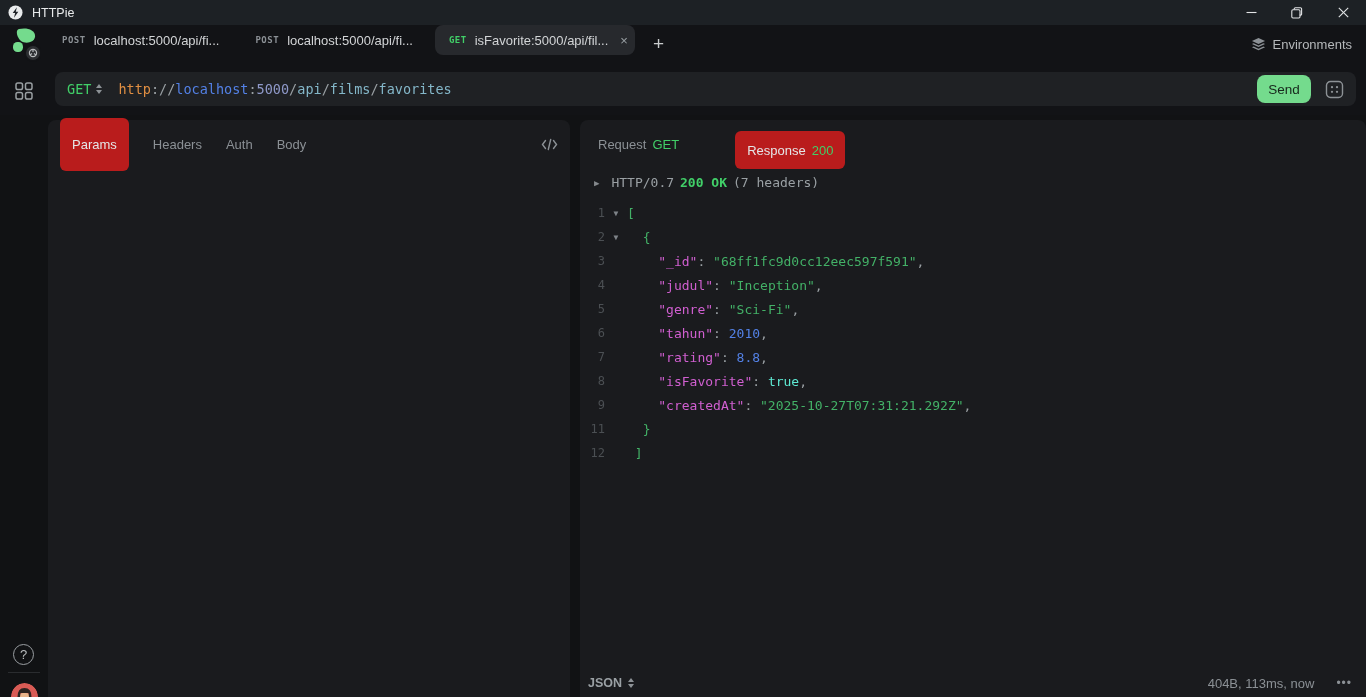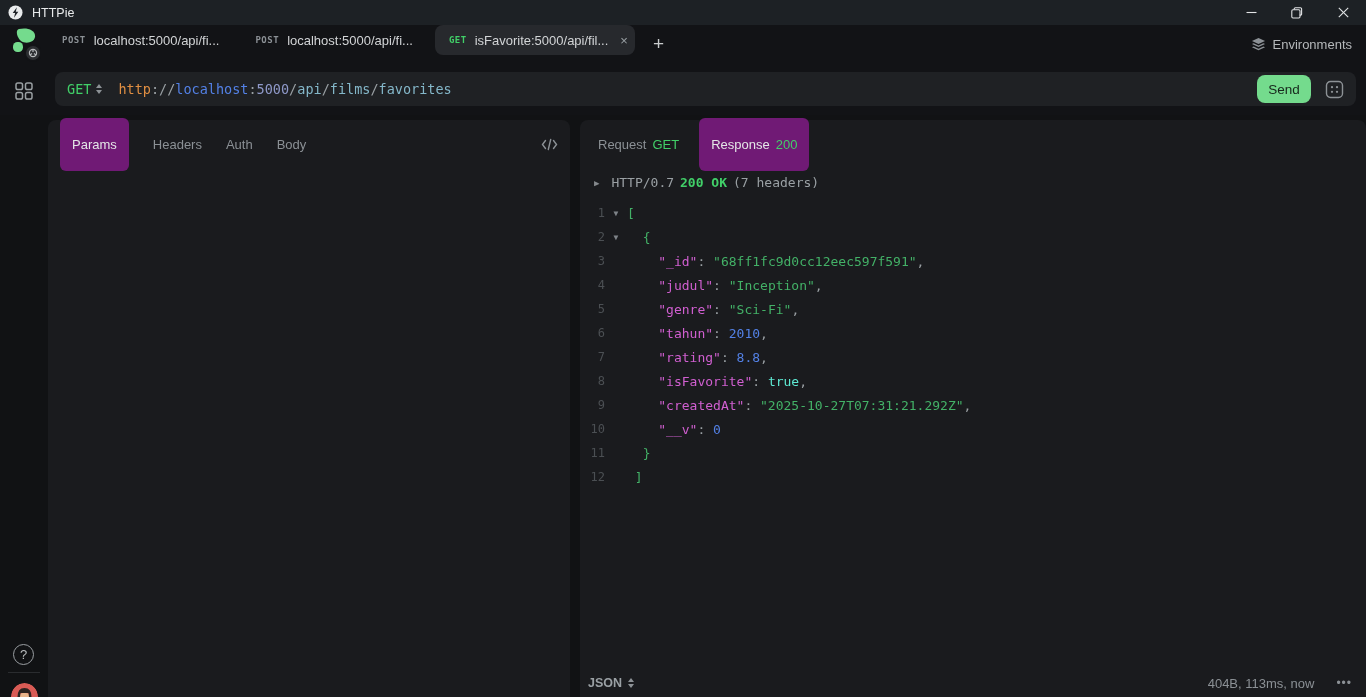--- a/index.html
+++ b/index.html
@@ -44,31 +44,31 @@
   .u-port { color:#8f99c9; } .u-path { color:#84b7c9; }
   .send-btn { margin-left:auto; width:54px; height:28px; background:#74db8d; color:#17271c; border:none; border-radius:8px; font-size:13.5px; font-family:"Liberation Sans", sans-serif; }
   .snippet-btn { margin:0 12px 0 14px; color:#8d9296; display:flex; }
 
   
   .panel { position:absolute; top:120px; bottom:0; background:#1a1b1e; border-radius:8px 8px 0 0; }
   .left-panel { left:48px; width:522px; }
   .right-panel { left:580px; width:786px; }
 
   .panel-tabs { display:flex; align-items:center; height:27px; margin:11px 12px 0 12px; }
-  .chip { background:#701a75; border-radius:6px; padding:19px 12px; font-size:13px; color:#e4e6e7; display:flex; gap:6px; align-items:center; }
+  .chip { background:#b91c1c; border-radius:6px; padding:19px 12px; font-size:13px; color:#e4e6e7; display:flex; gap:6px; align-items:center; }
   .ptab { font-size:13px; color:#8b9095; padding:5px 0; margin-left:24px; }
   .code-toggle { margin-left:auto; color:#8b9095; display:flex; }
 
   .kv-row { display:flex; align-items:center; margin:18px 12px 0 18px; }
   .checkbox { width:16px; height:16px; border:1.5px solid #3a3d41; border-radius:4px; background:transparent; }
   .kv-input { background:transparent; border:none; outline:none; font-family:"DejaVu Sans Mono", monospace; font-size:13px; color:#d0d3d5; margin-left:15px; width:168px; }
   .kv-input::placeholder { color:#6d7276; }
 
   
-  .resp-tabs { display:flex; align-items:center; height:27px; margin:11px 12px 0 8px; }
+  .resp-tabs { display:flex; height:27px; margin:11px 12px 0 8px;gap:36px; }
   .req-tab { display:flex; gap:6px; align-items:center; font-size:13px; color:#8b9095; padding:5px 10px; }
   .green-txt { color:#41cf68; }
   .resp-chip { margin-left:10px; }
   .status-row { display:flex; align-items:center; margin:17px 0 0 14px; font-family:"DejaVu Sans Mono", monospace; font-size:13px; color:#9aa0a4; }
   .status-caret { font-size:9px; color:#85898d; margin-right:12px; }
   .status-ok { color:#41cf68; font-weight:bold; margin:0 6px; }
 
   .code-area { margin-top:11px; }
   .code-line { display:flex; align-items:center; height:24px; font-family:"DejaVu Sans Mono", monospace; font-size:13px; }
   .ln { width:25px; text-align:right; color:#4b4f53; font-size:12px; flex:0 0 auto; }
@@ -272,25 +272,20 @@
         <span class="ln">8</span>
         <span class="caret-col"></span>
         <span class="code-content" style="margin-left: 4ch;"><span class="c-key">"isFavorite"</span><span class="c-punct">: </span><span class="c-bool">true</span><span class="c-punct">,</span></span>
       </div>
       <div class="code-line">
         <span class="ln">9</span>
         <span class="caret-col"></span>
         <span class="code-content" style="margin-left: 4ch;"><span class="c-key">"createdAt"</span><span class="c-punct">: </span><span class="c-str">"2025-10-27T07:31:21.292Z"</span><span class="c-punct">,</span></span>
       </div>
       <div class="code-line">
-        <span class="ln">10</span>
-        <span class="caret-col"></span>
-        <span class="code-content" style="margin-left: 4ch;"><span class="c-key">"__v"</span><span class="c-punct">: </span><span class="c-num">0</span></span>
-      </div>
-      <div class="code-line">
         <span class="ln">11</span>
         <span class="caret-col"></span>
         <span class="code-content" style="margin-left: 2ch;"><span class="c-bracket">}</span></span>
       </div>
       <div class="code-line">
         <span class="ln">12</span>
         <span class="caret-col"></span>
         <span class="code-content" style="margin-left: 1ch;"><span class="c-bracket">]</span></span>
       </div>
     </div>

